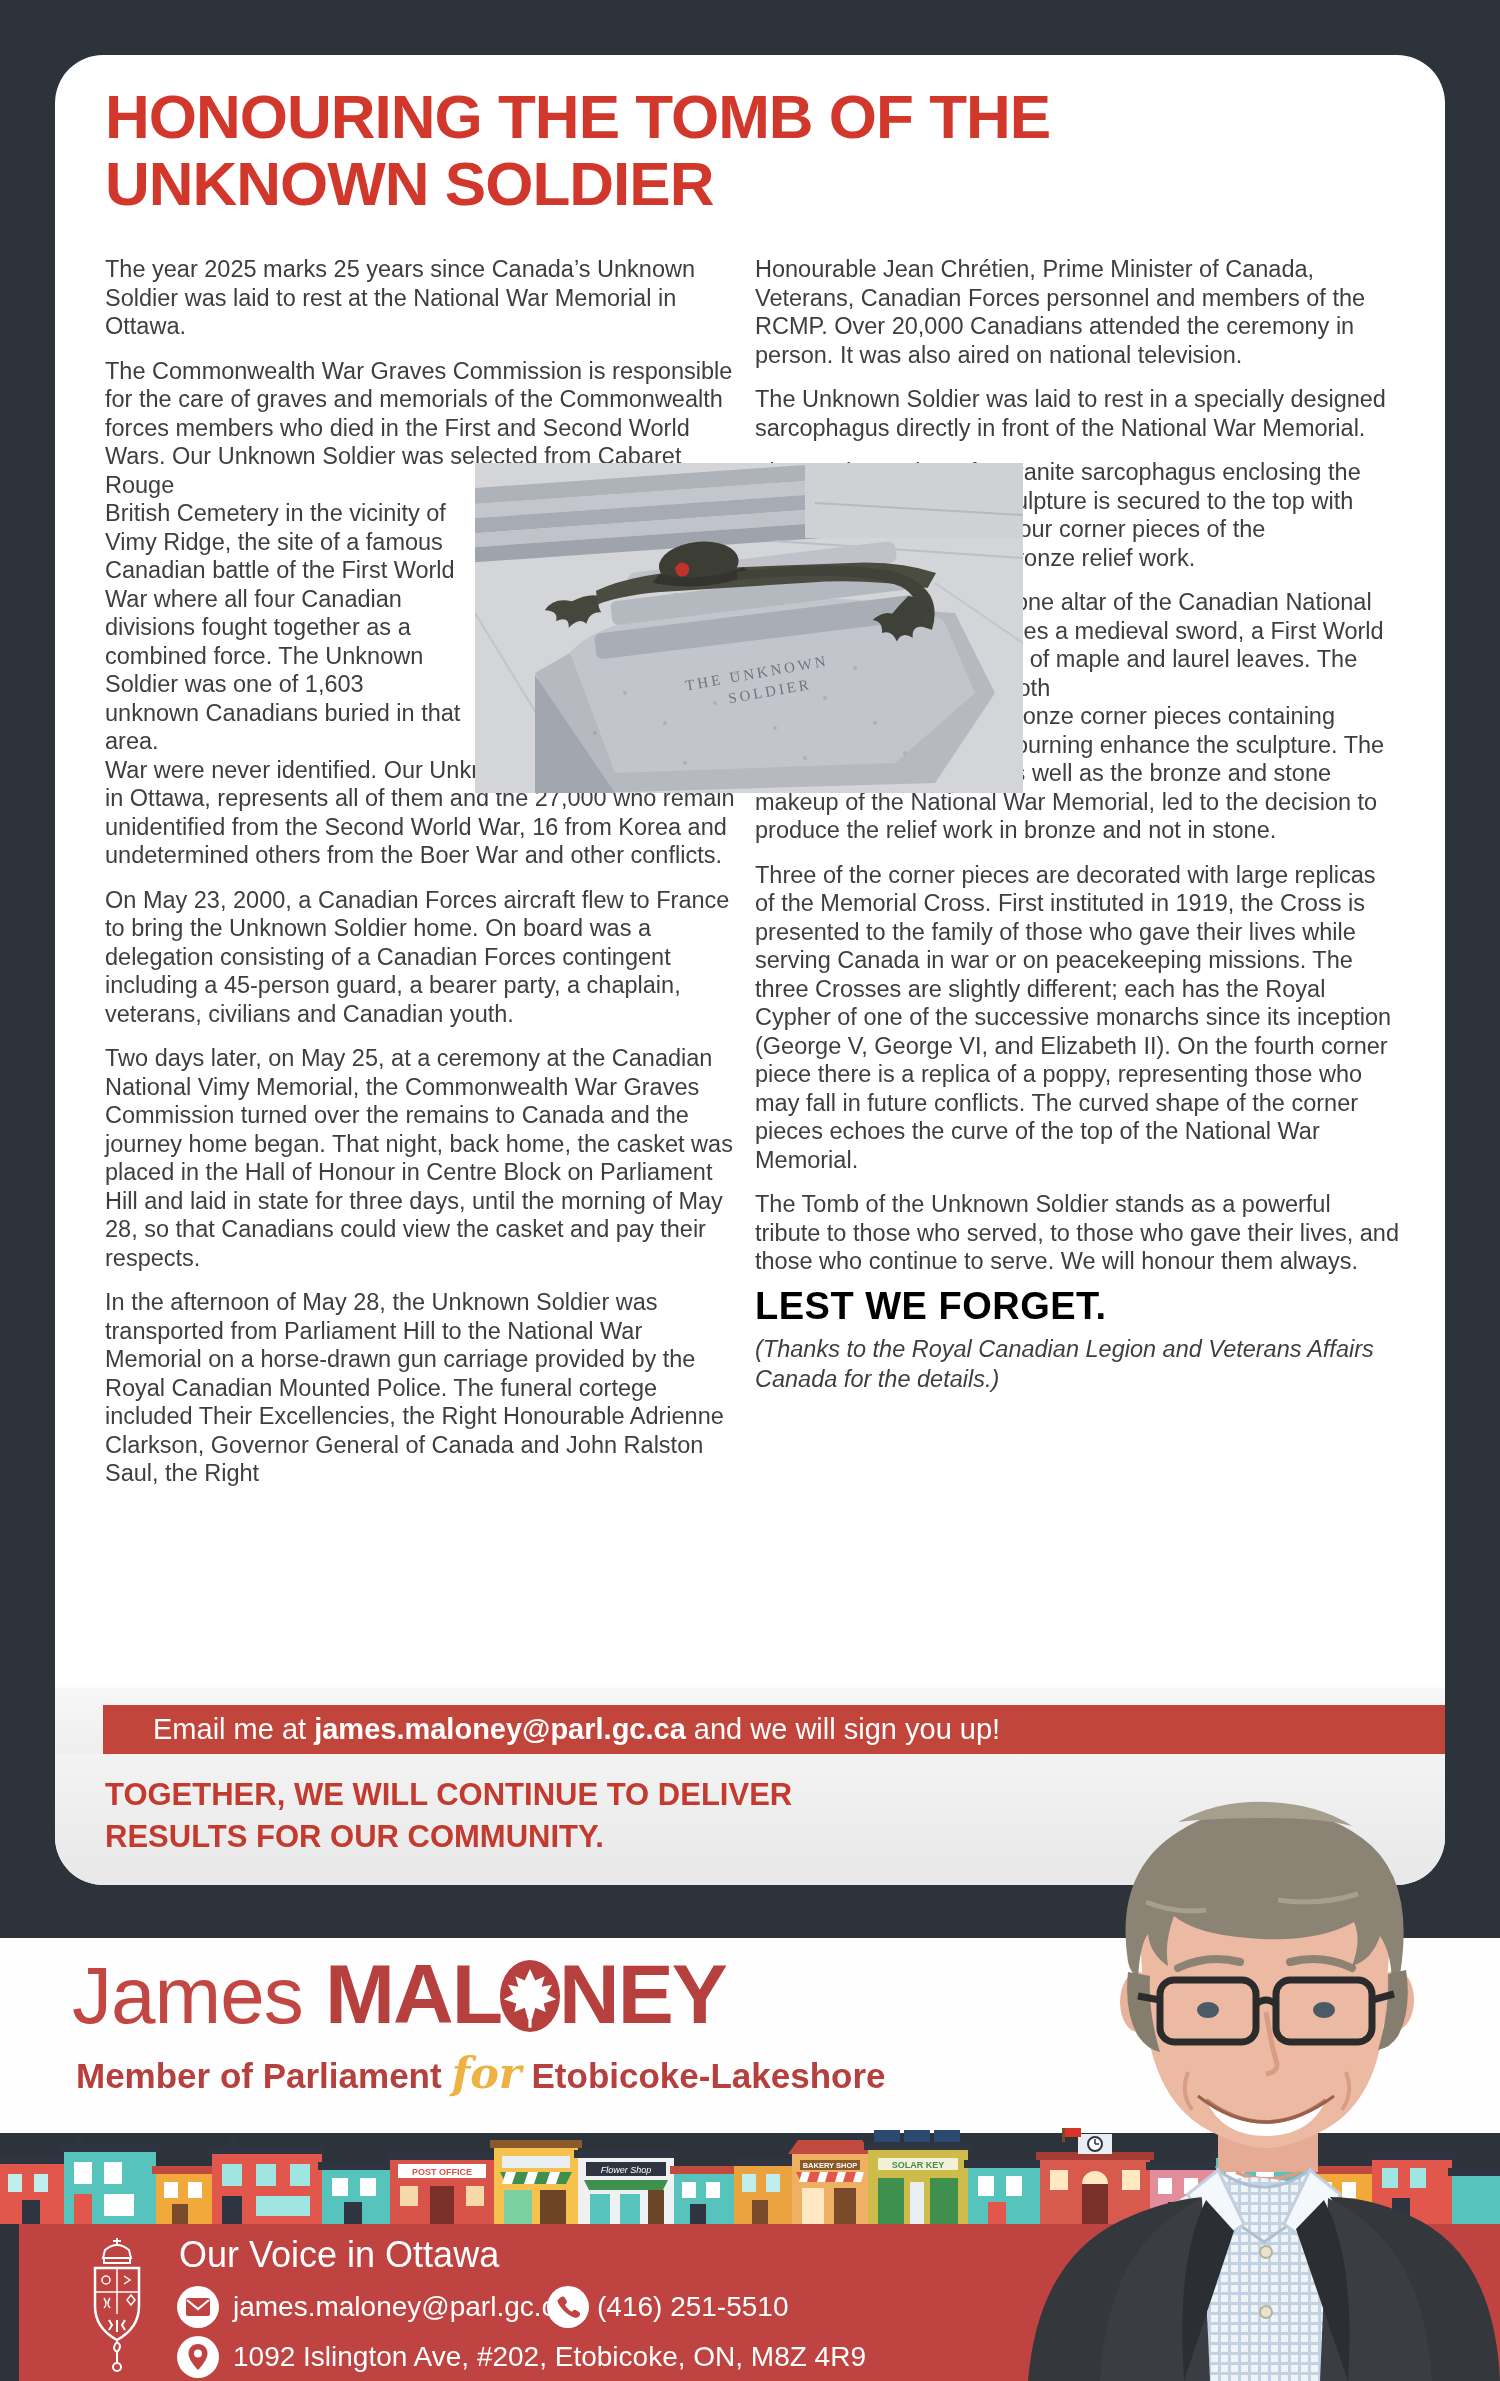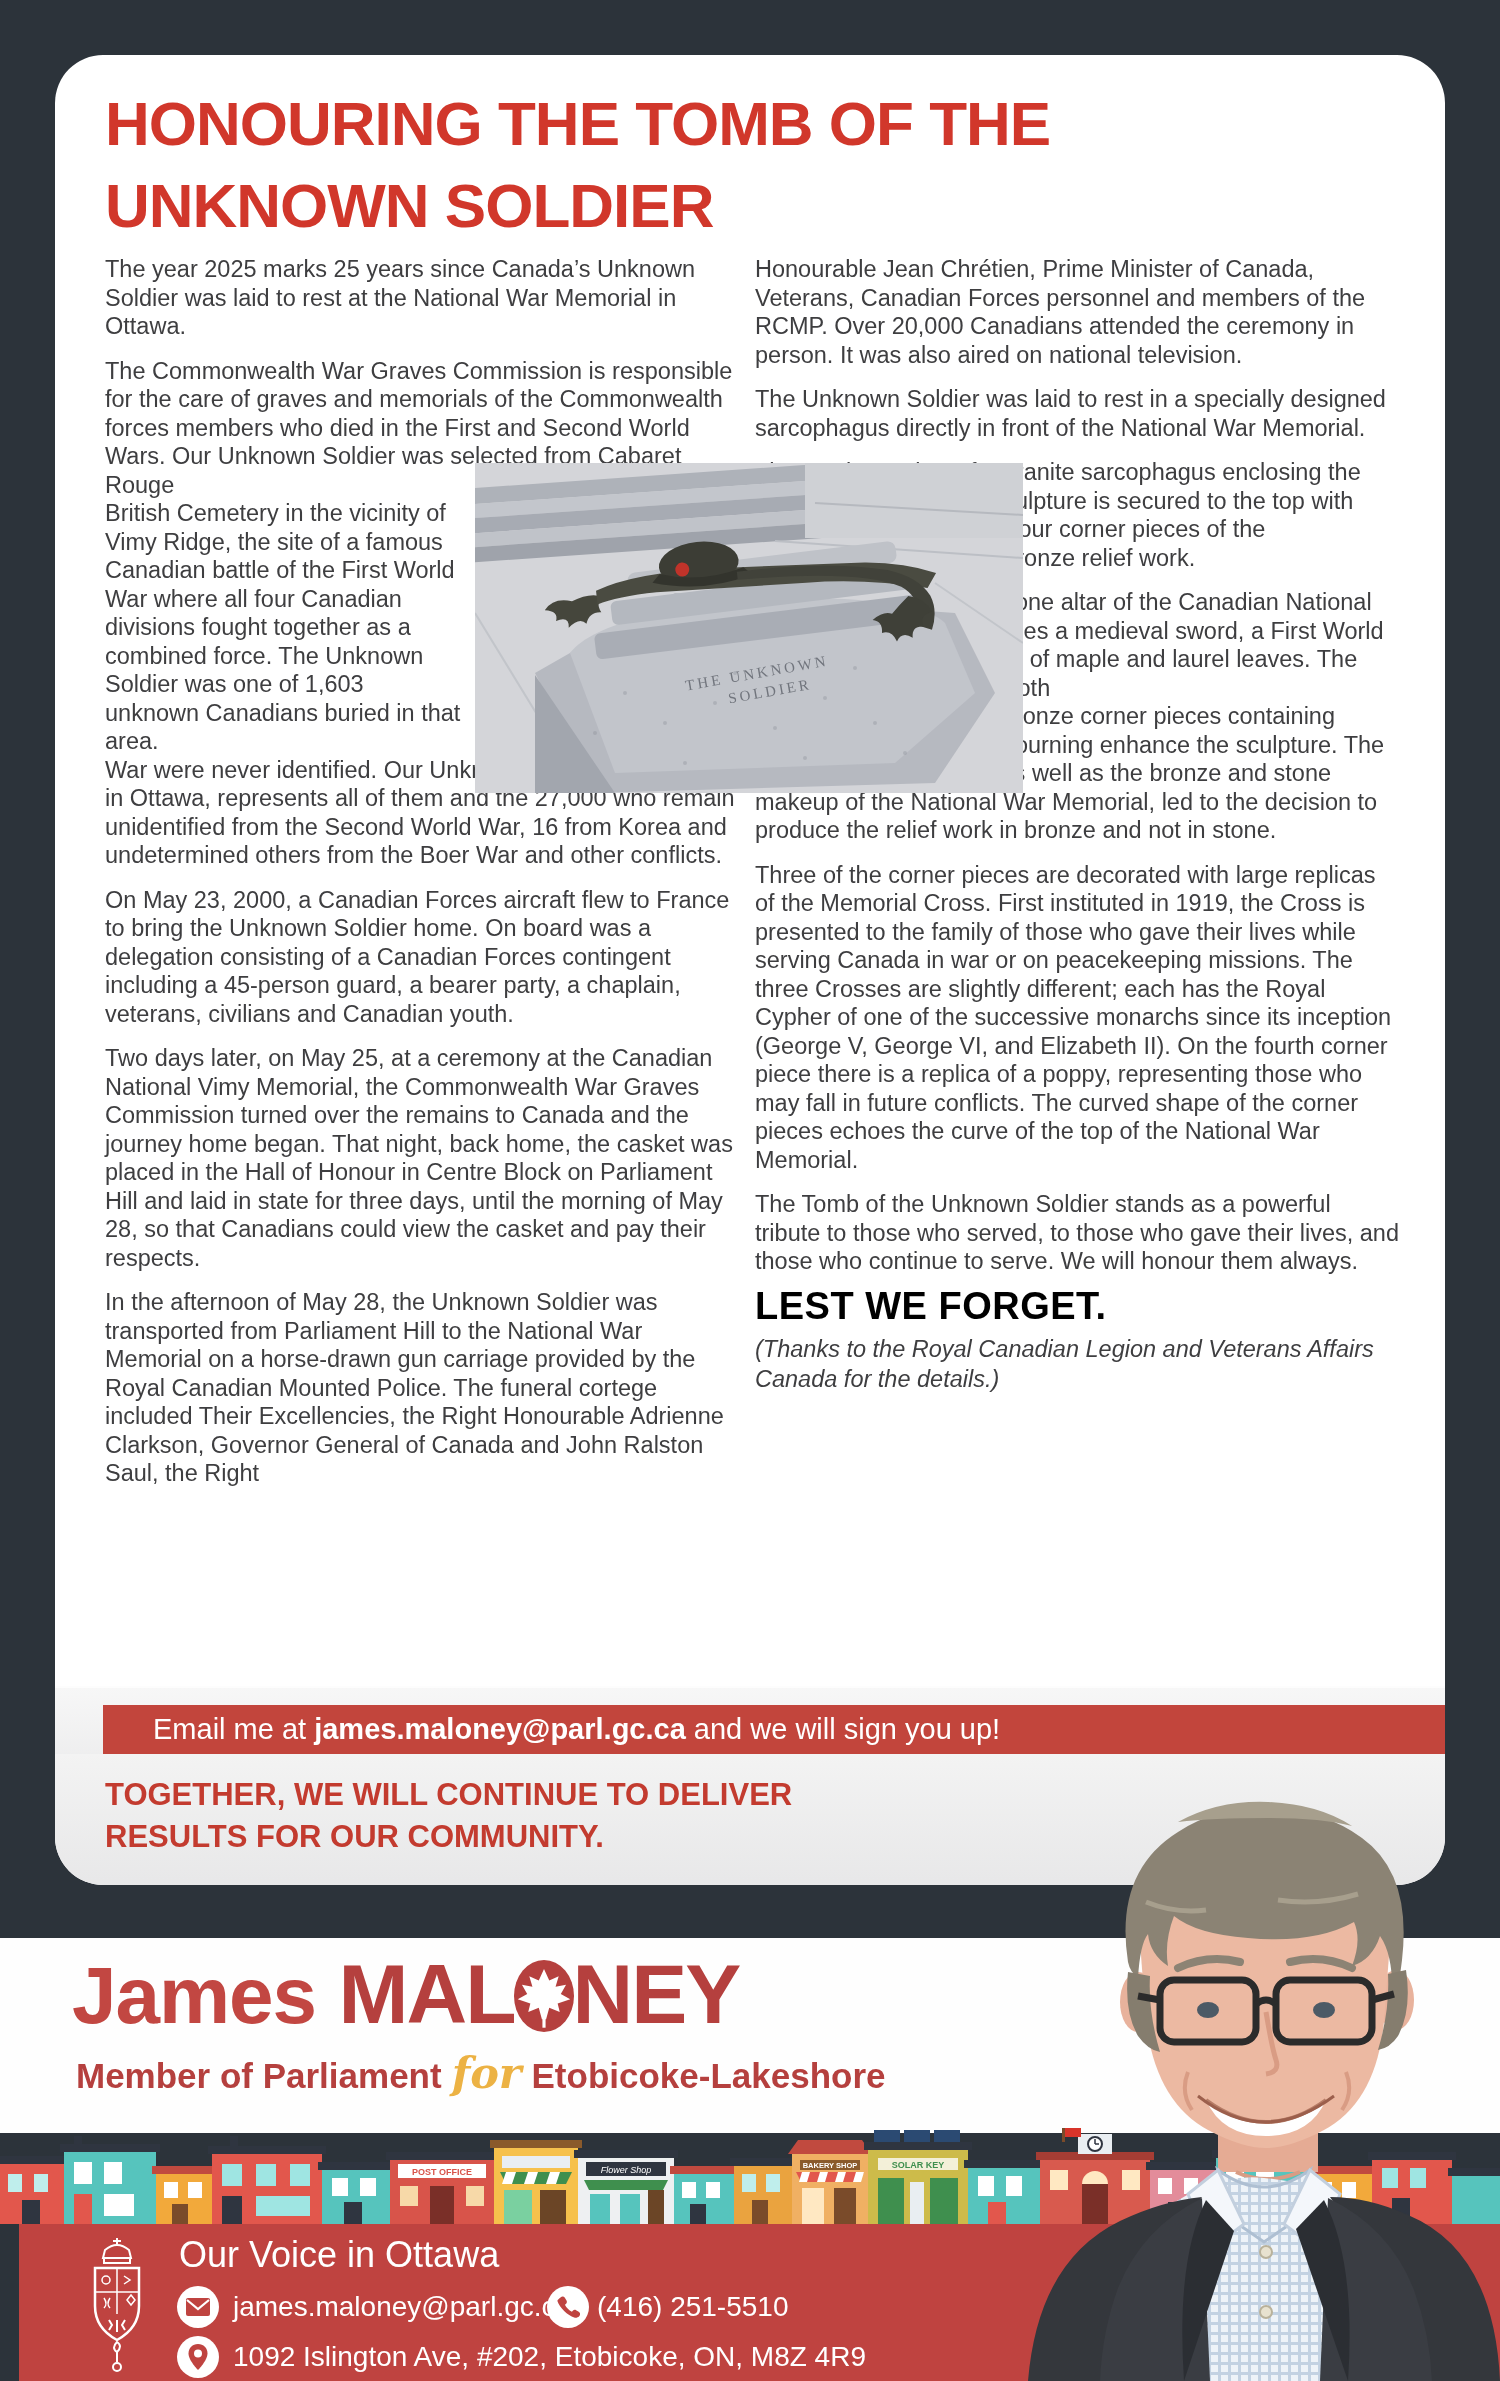--- a/index.html
+++ b/index.html
@@ -1,21 +1,21 @@
 <!DOCTYPE html>
 <html><head>
 <meta charset="utf-8">
 <style>
   html,body{margin:0;padding:0;}
   body{width:1500px;height:2381px;background:#2c333a;font-family:"Liberation Sans",sans-serif;overflow:hidden;position:relative;}
   .page{position:absolute;inset:0;}
 
   
   .card{position:absolute;left:55px;top:55px;width:1390px;height:1830px;background:#ffffff;border-radius:48px;overflow:hidden;}
-  .page-title{position:absolute;left:50px;top:28px;width:1150px;margin:0;font-size:62px;line-height:82px;font-weight:800;letter-spacing:-1px;color:#d1372b;}
+  .page-title{position:absolute;left:50px;top:28px;width:1150px;margin:0;font-size:62px;line-height:67px;font-weight:800;letter-spacing:-1px;color:#d1372b;}
   .col{position:absolute;top:200px;font-size:23.5px;line-height:28.5px;color:#3e3e40;}
   .col p{margin:0 0 16px 0;}
   .col p.joined{margin-bottom:0;}
   .col-left{left:50px;width:635px;}
   .col-right{left:700px;width:645px;}
   .narrow-left{width:356px;}
   .indent-right{margin-left:302px;}
   .closing-line{margin-top:6px;font-size:38px;font-weight:800;letter-spacing:0.5px;color:#000000;}
   .credit-note{font-style:italic;font-size:23.5px;line-height:30px;color:#3e3e40;margin-top:14px;}
 
@@ -27,21 +27,21 @@
   .band-subscribe p{margin:0;position:absolute;left:50px;top:14px;width:860px;font-size:29px;line-height:40px;color:#4a4a4c;}
   .band-email{position:absolute;left:0;top:1650px;width:1390px;height:49px;background:#c2453c;color:#ffffff;margin-left:48px;}
   .band-email .line{position:absolute;left:50px;top:8px;font-size:29px;}
   .band-email b{font-weight:700;}
   .band-together{position:absolute;left:0;top:1699px;width:1390px;height:150px;background:linear-gradient(180deg,#f3f3f3,#e6e6e7);}
   .band-together p{margin:0;position:absolute;left:50px;top:20px;width:740px;font-size:31px;line-height:42px;font-weight:800;color:#c33b2f;}
 
   
   .logo-band{position:absolute;left:0;top:1938px;width:1500px;height:195px;background:#fefefe;}
   .logo-row{position:absolute;left:72px;top:8px;white-space:nowrap;}
-  .logo-first{font-size:80px;font-weight:700;color:#c24742;letter-spacing:-1px;}
+  .logo-first{font-size:80px;font-weight:400;color:#c24742;letter-spacing:-1px;}
   .logo-last{font-size:84px;font-weight:800;color:#b5403e;letter-spacing:-2px;}
   .logo-leaf{display:inline-block;vertical-align:-10px;margin:0 -2px;}
   .logo-sub{position:absolute;left:76px;top:110px;white-space:nowrap;}
   .logo-role,.logo-riding{font-size:35px;font-weight:700;color:#b5403e;}
   .logo-for{font-family:"DejaVu Serif",serif;font-style:italic;font-size:43px;font-weight:700;color:#ecb244;padding:0 10px;}
 
   
   .storefronts{position:absolute;left:0;top:2128px;width:1500px;height:96px;}
 
   

